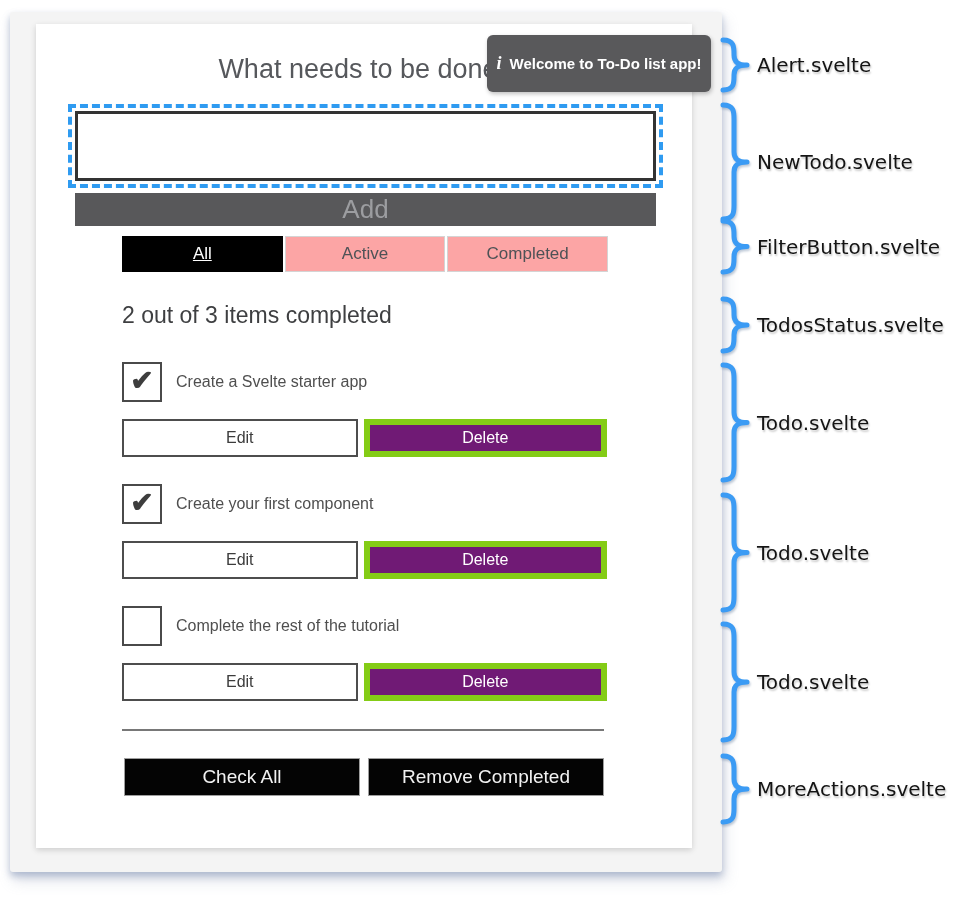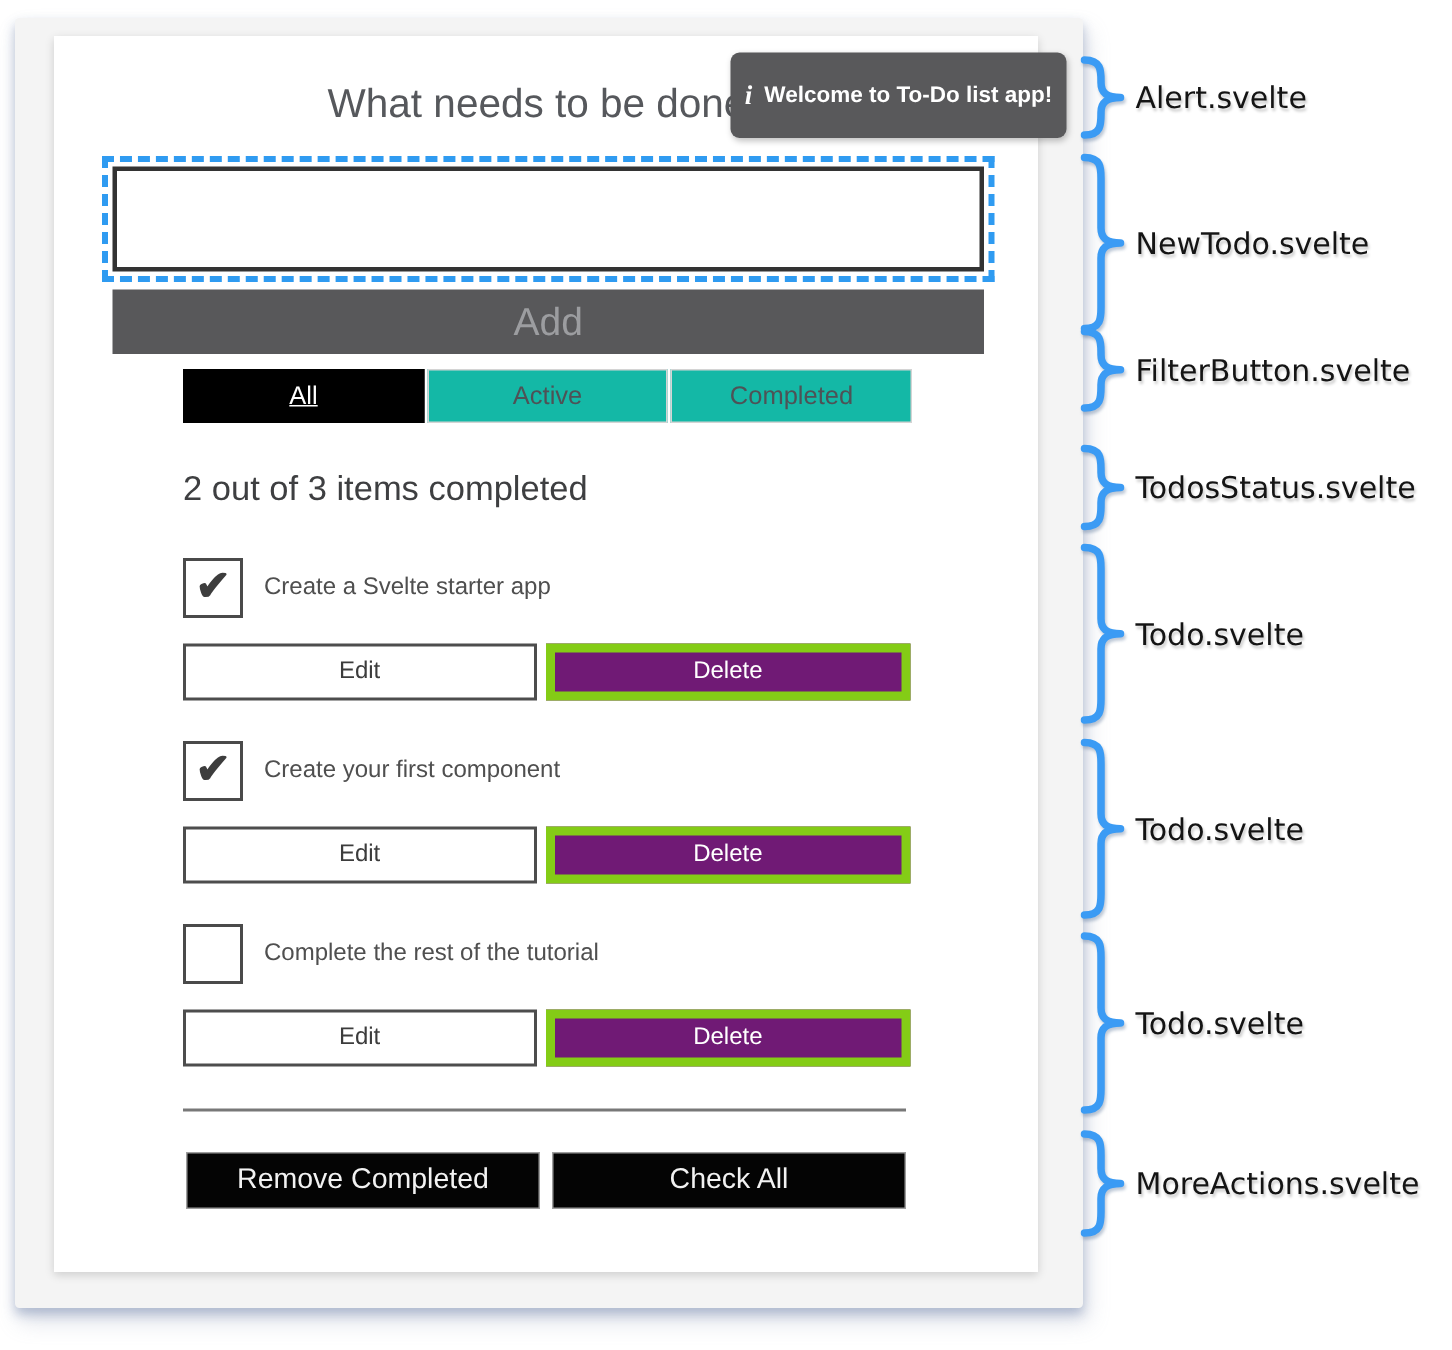--- a/index.html
+++ b/index.html
@@ -21,27 +21,27 @@
   .alert{position:absolute;top:11px;left:451px;width:224px;height:57px;background:#59595b;
          border-radius:6px;color:#fff;display:flex;align-items:center;justify-content:center;
          font-size:15px;font-weight:700;z-index:5;box-shadow:1px 2px 4px rgba(0,0,0,.25);}
   .alert .info-i{font-style:italic;font-weight:700;font-family:"Liberation Serif", serif;
          font-size:18px;margin-right:8px;}
 
   .todo-input{display:block;margin-top:26px;width:100%;height:70px;box-sizing:border-box;
          border:3px solid #333;outline:4px dashed #2f9bf1;outline-offset:3px;
          font-size:18px;padding:0 12px;background:#fff;}
 
-  .btn-add{display:block;margin-top:12px;width:100%;height:43px;background:#58585a;border:none;
+  .btn-add{display:block;margin-top:12px;width:100%;height:33px;background:#58585a;border:none;
          color:#9c9da0;font-size:26px;font-family:inherit;}
 
   .filters{display:flex;gap:2px;width:486px;margin:10px 0 0 47px;}
   .filter-btn{flex:1;height:36px;font-size:17px;box-sizing:border-box;font-family:inherit;cursor:pointer;}
   .filter-btn.selected{background:#000;border:1px solid #000;color:#fff;text-decoration:underline;}
-  .filter-btn.plain{background:#14b8a6;border:1px solid #d4d4d4;color:#4e5256;}
+  .filter-btn.plain{background:#fca5a5;border:1px solid #d4d4d4;color:#4e5256;}
 
   .todos{margin-left:47px;width:485px;}
   .status{margin:30px 0 0 0;font-size:23px;font-weight:400;color:#3e3f41;}
 
   .todo{margin-top:33px;}
   .todo + .todo{margin-top:27px;}
   .todo-check-row{display:flex;align-items:center;}
   .checkbox{width:40px;height:40px;box-sizing:border-box;border:2px solid #4a4a4a;background:#fff;
          display:inline-flex;align-items:center;justify-content:center;cursor:pointer;}
   .checkmark{font-size:28px;line-height:1;color:#3d3d3d;font-weight:700;transform:translateY(-1px);}
@@ -131,22 +131,22 @@
     <div class="todo-btn-row">
       <button class="btn btn-edit">Edit</button>
       <button class="btn btn-delete">Delete</button>
     </div>
   </div>
 </div>
 
           <hr class="divider">
 
           <div class="more-actions">
+            <button class="btn-dark">Check All</button>
             <button class="btn-dark">Remove Completed</button>
-            <button class="btn-dark">Check All</button>
           </div>
         </div>
 
       </div>
     </div>
   </div>
 
   <div id="annotations">
       <div class="annotation" style="top: 38px; height: 54px;">
         <svg width="32" height="54">

